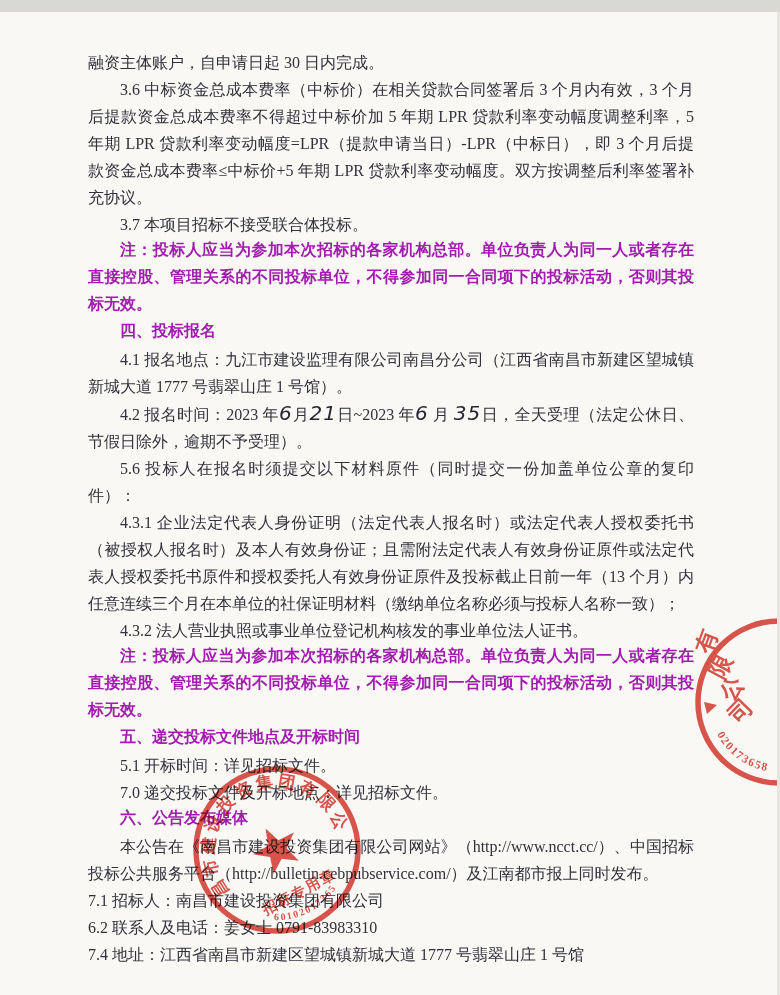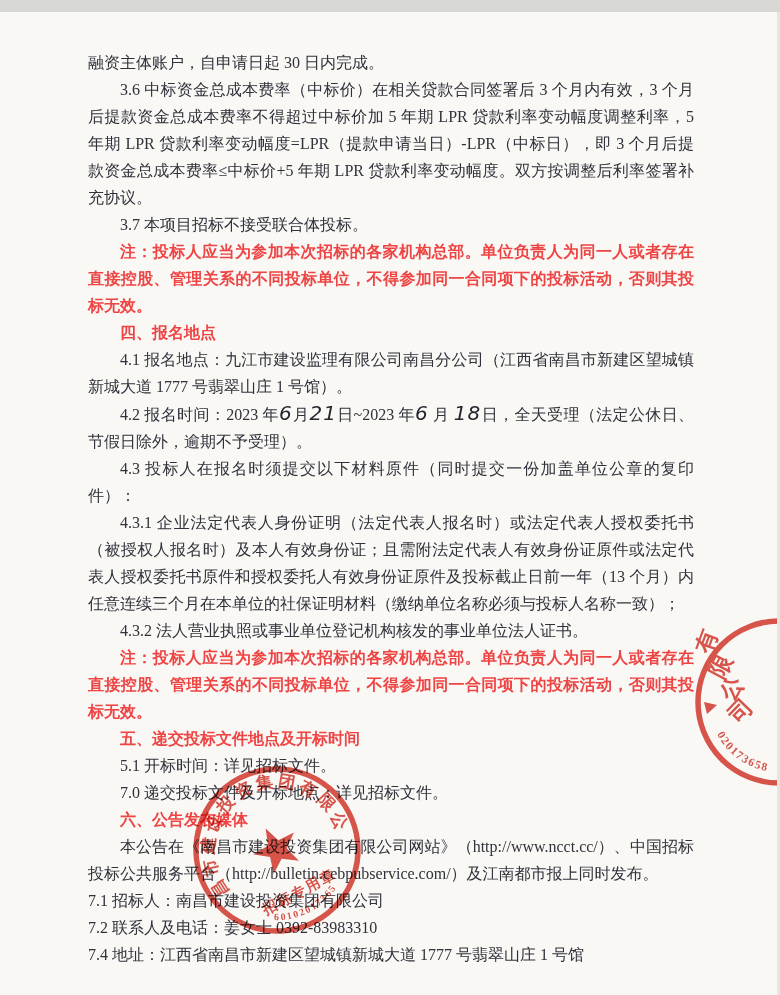--- a/index.html
+++ b/index.html
@@ -10,56 +10,56 @@
   }
   .edge-strip{position:absolute;right:0;top:0;width:3px;height:995px;background:#e6e5e0;}
   .content{
     position:absolute;left:88px;top:37px;width:606px;
     font-size:16px;line-height:27px;color:#31313b;
     text-align:justify;
   }
   .content p{margin:0;padding:0;}
   .ind{text-indent:2em;}
   .bold{
-    font-family:Liberation Sans, sans-serif;
-    font-weight:700;color:#ef4444;
+    font-family:Liberation Mono, monospace;
+    font-weight:700;color:#a21caf;
   }
   .hw{
     font-family:"DejaVu Sans","Liberation Sans",sans-serif;
     font-style:italic;font-weight:500;font-size:20px;
     letter-spacing:1px;color:#262630;
   }
   .seal{position:absolute;mix-blend-mode:multiply;opacity:.85;pointer-events:none;}
   #seal-main{left:187px;top:748px;}
   #seal-edge{left:640px;top:590px;}
   .seal text{font-family:"Liberation Serif","DejaVu Serif",serif;font-weight:700;}
 </style>
 </head>
 <body>
 
 <div class="page">
   <div class="content">
     <p>融资主体账户，自申请日起 30 日内完成。</p>
     <p class="ind">3.6 中标资金总成本费率（中标价）在相关贷款合同签署后 3 个月内有效，3 个月后提款资金总成本费率不得超过中标价加 5 年期 LPR 贷款利率变动幅度调整利率，5 年期 LPR 贷款利率变动幅度=LPR（提款申请当日）-LPR（中标日），即 3 个月后提款资金总成本费率≤中标价+5 年期 LPR 贷款利率变动幅度。双方按调整后利率签署补充协议。</p>
     <p class="ind">3.7 本项目招标不接受联合体投标。</p>
     <p class="ind bold">注：投标人应当为参加本次招标的各家机构总部。单位负责人为同一人或者存在直接控股、管理关系的不同投标单位，不得参加同一合同项下的投标活动，否则其投标无效。</p>
-    <p class="ind bold">四、报名地点</p>
+    <p class="ind bold">四、投标报名</p>
     <p class="ind">4.1 报名地点：九江市建设监理有限公司南昌分公司（江西省南昌市新建区望城镇新城大道 1777 号翡翠山庄 1 号馆）。</p>
-    <p class="ind"><span>4.2 报名时间：2023 年</span><span class="hw">6</span><span>月</span><span class="hw">21</span><span>日~2023 年</span><span class="hw">6</span><span> 月 </span><span class="hw">18</span><span>日，全天受理（法定公休日、节假日除外，逾期不予受理）。</span></p>
-    <p class="ind">4.3 投标人在报名时须提交以下材料原件（同时提交一份加盖单位公章的复印件）：</p>
+    <p class="ind"><span>4.2 报名时间：2023 年</span><span class="hw">6</span><span>月</span><span class="hw">21</span><span>日~2023 年</span><span class="hw">6</span><span> 月 </span><span class="hw">35</span><span>日，全天受理（法定公休日、节假日除外，逾期不予受理）。</span></p>
+    <p class="ind">5.6 投标人在报名时须提交以下材料原件（同时提交一份加盖单位公章的复印件）：</p>
     <p class="ind">4.3.1 企业法定代表人身份证明（法定代表人报名时）或法定代表人授权委托书（被授权人报名时）及本人有效身份证；且需附法定代表人有效身份证原件或法定代表人授权委托书原件和授权委托人有效身份证原件及投标截止日前一年（13 个月）内任意连续三个月在本单位的社保证明材料（缴纳单位名称必须与投标人名称一致）；</p>
     <p class="ind">4.3.2 法人营业执照或事业单位登记机构核发的事业单位法人证书。</p>
     <p class="ind bold">注：投标人应当为参加本次招标的各家机构总部。单位负责人为同一人或者存在直接控股、管理关系的不同投标单位，不得参加同一合同项下的投标活动，否则其投标无效。</p>
     <p class="ind bold">五、递交投标文件地点及开标时间</p>
     <p class="ind">5.1 开标时间：详见招标文件。</p>
     <p class="ind">7.0 递交投标文件及开标地点：详见招标文件。</p>
     <p class="ind bold">六、公告发布媒体</p>
     <p class="ind">本公告在《南昌市建设投资集团有限公司网站》（http://www.ncct.cc/）、中国招标投标公共服务平台（http://bulletin.cebpubservice.com/）及江南都市报上同时发布。</p>
     <p>7.1 招标人：南昌市建设投资集团有限公司</p>
-    <p>7.2 联系人及电话：姜女士  0392-83983310</p>
+    <p>6.2 联系人及电话：姜女士  0791-83983310</p>
     <p>7.4 地址：江西省南昌市新建区望城镇新城大道 1777 号翡翠山庄 1 号馆</p>
 
   </div>
 
   <svg id="seal-main" class="seal" width="180" height="180" viewBox="-100 -100 200 200">
     <g transform="rotate(-28)">
       <circle r="90" fill="none" stroke="#d5382d" stroke-width="6"></circle>
       <path id="arcName" d="M -65.8 23.9 A 70 70 0 1 1 65.8 23.9" fill="none"></path>
       <text font-size="19" letter-spacing="4" fill="#d5382d">
         <textPath href="#arcName" startOffset="50%" text-anchor="middle">南昌市建设投资集团有限公司</textPath>

